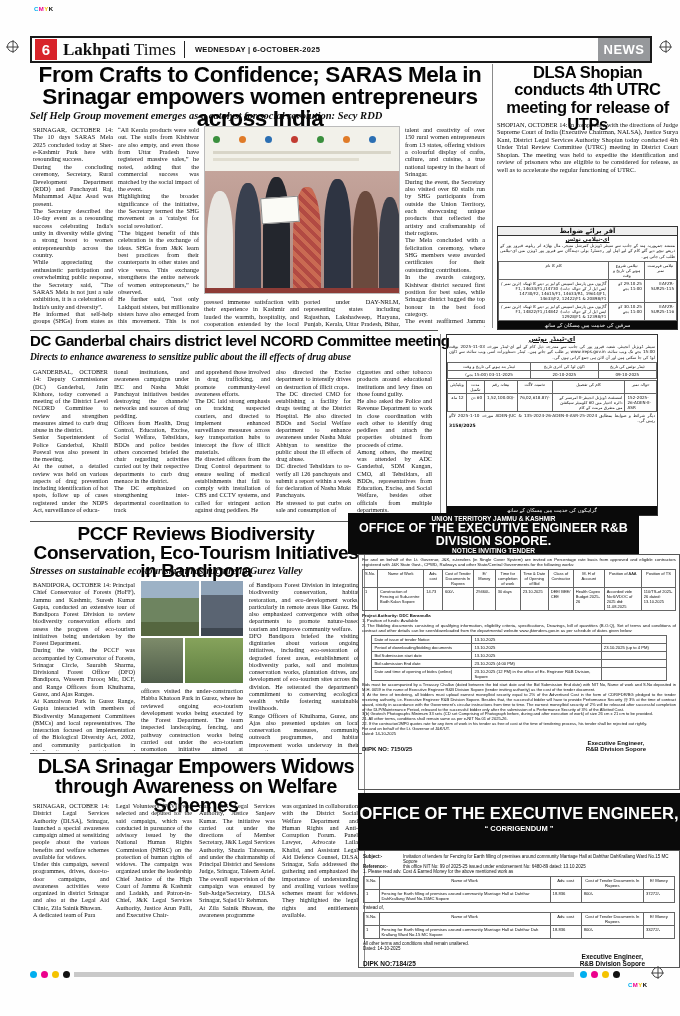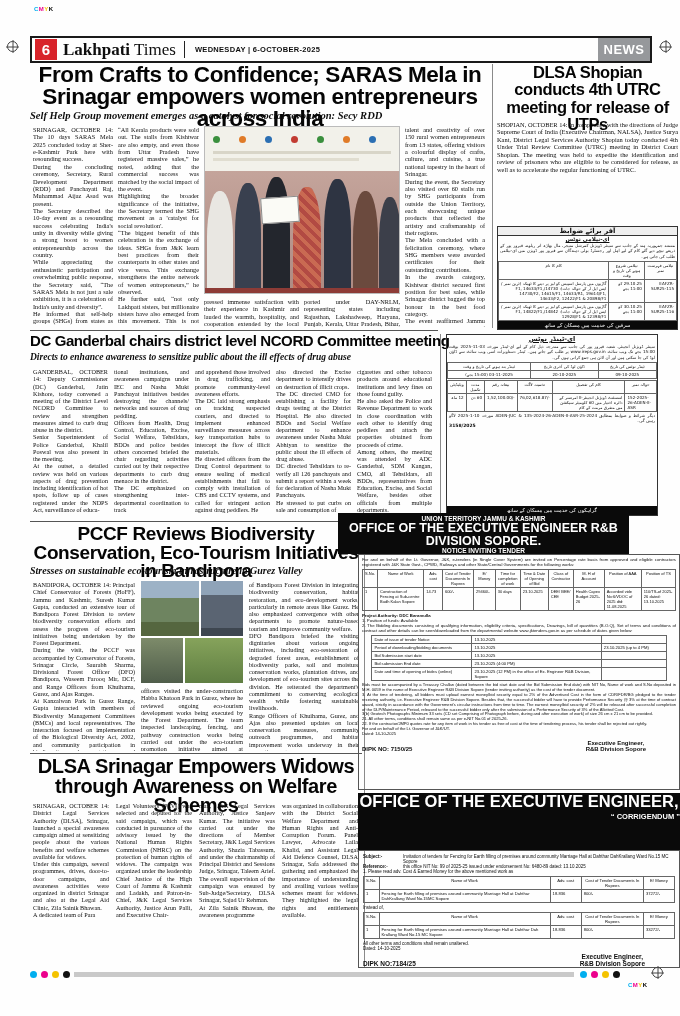--- a/index.html
+++ b/index.html
@@ -206,21 +206,21 @@
     </div>
     <div class="bodytxt" style="margin-top:4px;width:102px;height:64px;font-size:6.2px;">officers visited the under-construction Habba Khatoon Park in Gurez, where he reviewed ongoing eco-tourism development works being executed by the Forest Department. The team inspected landscaping, fencing, and pathway construction works being carried out under the eco-tourism promotion initiative aimed at showcasing the scenic beauty of the valley, stressing the importance of developing eco-friendly tourism infrastructure that attracts visitors while ensuring livelihood generation for local communities through homestays, eco-guiding, and handicrafts, maintaining ecological balance at the same time.
 Speaking on the occasion, Conservator of Forests, appreciated the efforts</div>
   </div>
   <div class="abs bodytxt" style="left:249px;top:581px;width:110px;height:170px;font-size:6.2px;">of Bandipora Forest Division in integrating biodiversity conservation, habitat restoration, and eco-development works, particularly in remote areas like Gurez. He also emphasized convergence with other departments to promote nature-based tourism and improve community welfare.
 DFO Bandipora briefed the visiting dignitaries about various ongoing initiatives, including eco-restoration of degraded forest areas, establishment of biodiversity parks, soil and moisture conservation works, plantation drives, and development of eco-tourism sites across the division. He reiterated the department's commitment to conserving ecological wealth while fostering sustainable livelihoods.
 Range Officers of Khuihama, Gurez, and Ajas also presented updates on local conservation measures, community outreach programmes, and habitat improvement works underway in their respective ranges.
 The PCCF lauded the dedication and commitment of the officers and field staff of Bandipora Forest Division. He urged them to continue their mission of preserving the rich biodiversity of Bandipora and promoting eco-tourism as a bridge between people and nature.</div>
   <div class="abs vr" style="left:364px;top:521px;height:446px;"></div>
 
-  <div class="abs blackhead" style="left:338px;top:513px;width:291px;height:41px;padding-top:2px;box-sizing:border-box;">
+  <div class="abs blackhead" style="left:348px;top:513px;width:291px;height:41px;padding-top:2px;box-sizing:border-box;">
     <div style="font-size:6.5px;">UNION TERRITORY JAMMU &amp; KASHMIR</div>
     <div style="font-size:12.5px;line-height:1;">OFFICE OF THE EXECUTIVE ENGINEER R&amp;B DIVISION SOPORE.</div>
     <div style="font-size:6.5px;">NOTICE   INVITING TENDER</div>
     <div style="font-size:6.5px;">NIT No- 101 of RnB-Sopore of 2025-2026 e-tendering  DATED 13.10.2025</div>
   </div>
   <div class="abs" style="left:358px;top:554px;width:322px;height:236px;border:1px solid #555;box-sizing:border-box;padding:2px 3px;font-family:'Liberation Sans',sans-serif;overflow:hidden;">
     <div style="font-size:4.3px;text-align:justify;">For and on behalf of the Lt. Governor, J&amp;K, e-tenders (in Single Cover System) are invited on Percentage rate basis from approved and eligible contractors registered with J&amp;K State Govt., CPWD, Railways and other State/Central Governments for the following works:</div>
     <table class="ttab" style="font-size:4px;margin:2px 0;">
       <tbody>
           <tr>
@@ -300,23 +300,23 @@
   <div class="abs hr" style="left:30px;top:753px;width:332px;"></div>
   <div class="abs hl" style="left:30px;top:757px;width:332px;font-size:20px;">DLSA Srinagar Empowers Widows through Awareness on Welfare Schemes</div>
   <div class="abs bodytxt" style="left:33px;top:802px;width:76px;height:160px;font-size:6.2px;">SRINAGAR, OCTOBER 14: District Legal Services Authority (DLSA), Srinagar, launched a special awareness campaign aimed at sensitizing people about the various benefits and welfare schemes available for widows.
 Under this campaign, several programmes, drives, door-to-door campaigns, and awareness activities were organized in district Srinagar and also at the Legal Aid Clinic, Zila Sainik Bhawan.
 A dedicated team of Para</div>
   <div class="abs bodytxt" style="left:116px;top:802px;width:76px;height:160px;font-size:6.2px;">Legal Volunteers (PLVs) was selected and deputed for the said campaign, which was conducted in pursuance of the advisory issued by the National Human Rights Commission (NHRC) on the protection of human rights of widows. The campaign was organized under the leadership Chief Justice of the High Court of Jammu &amp; Kashmir and Ladakh, and Patron-in-Chief, J&amp;K Legal Services Authority, Justice Arun Palli, and Executive Chair-</div>
   <div class="abs bodytxt" style="left:199px;top:802px;width:76px;height:160px;font-size:6.2px;">man, J&amp;K Legal Services Authority, Justice Sanjeev Kumar. The initiative was carried out under the directions of Member Secretary, J&amp;K Legal Services Authority, Shazia Tabassum, and under the chairmanship of Principal District and Sessions Judge, Srinagar, Taleem Arief. The overall supervision of the campaign was ensured by Sub-Judge/Secretary, DLSA Srinagar, Sajad Ur Rehman.
 At Zila Sainik Bhawan, the awareness programme</div>
   <div class="abs bodytxt" style="left:282px;top:802px;width:76px;height:160px;font-size:6.2px;">was organized in collaboration with the District Social Welfare Department and Human Rights and Anti-Corruption Forum. Panel Lawyer, Advocate Laila Khalid, and Assistant Legal Aid Defence Counsel, DLSA Srinagar, Safa addressed the gathering and emphasized the importance of understanding and availing various welfare schemes meant for widows. They highlighted the legal rights and entitlements available.</div>
 
-  <div class="abs blackhead" style="left:358px;top:793px;width:322px;height:57px;padding-top:0;box-sizing:border-box;">
+  <div class="abs blackhead" style="left:358px;top:793px;width:322px;height:57px;padding-top:12px;box-sizing:border-box;">
     <div style="font-size:16.5px;line-height:1.05;">OFFICE OF THE EXECUTIVE ENGINEER,</div>
-    <div style="font-size:7.5px;margin-top:2px;text-align:right;">“ CORRIGENDUM ”</div>
+    <div style="font-size:7.5px;margin-top:2px;">“ CORRIGENDUM ”</div>
   </div>
   <div class="abs" style="left:358px;top:850px;width:322px;height:118px;border:1px solid #555;box-sizing:border-box;padding:3px 4px;font-family:'Liberation Sans',sans-serif;overflow:hidden;">
     <div style="display:flex;font-size:4.5px;">
       <div style="width:40px;font-weight:700;">Subject:-</div>
       <div style="flex:1;">Invitation of tenders for Fencing for Earth filling of premises around community Marriage Hall at Dahthar DahKrallang Ward No.15 MC Sopore</div>
     </div>
     <div style="display:flex;font-size:4.5px;">
       <div style="width:40px;font-weight:700;">Reference:-</div>
       <div style="flex:1;">this office NIT No: 99 of 2025-25 issued under endorsement No: 6480-89 dated: 13.10.2025</div>
     </div>

